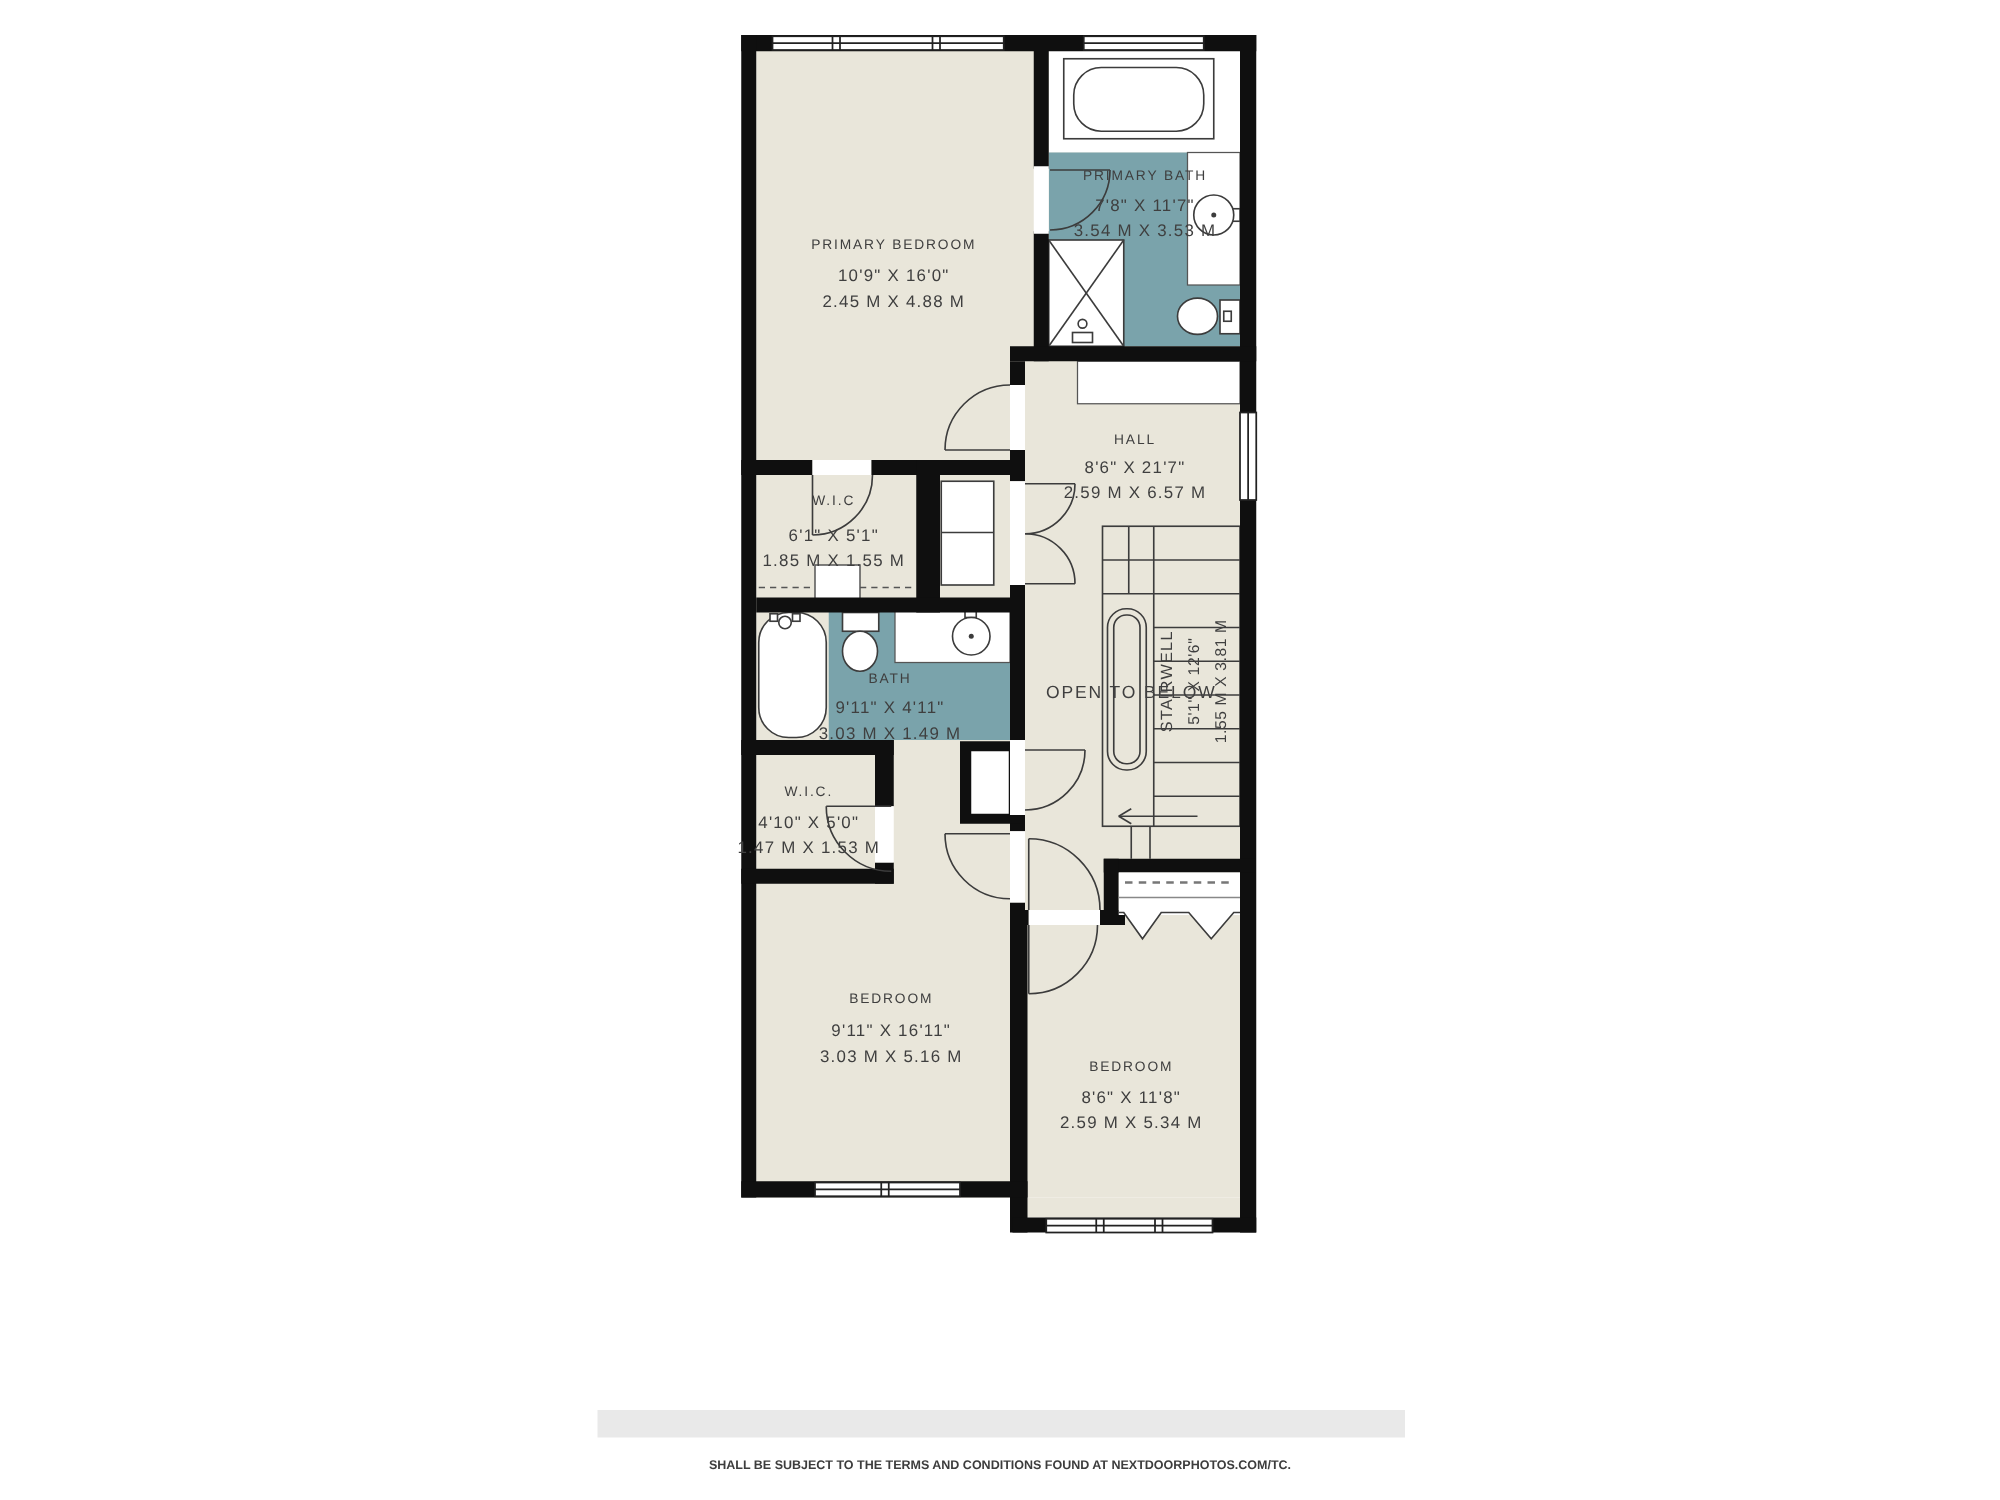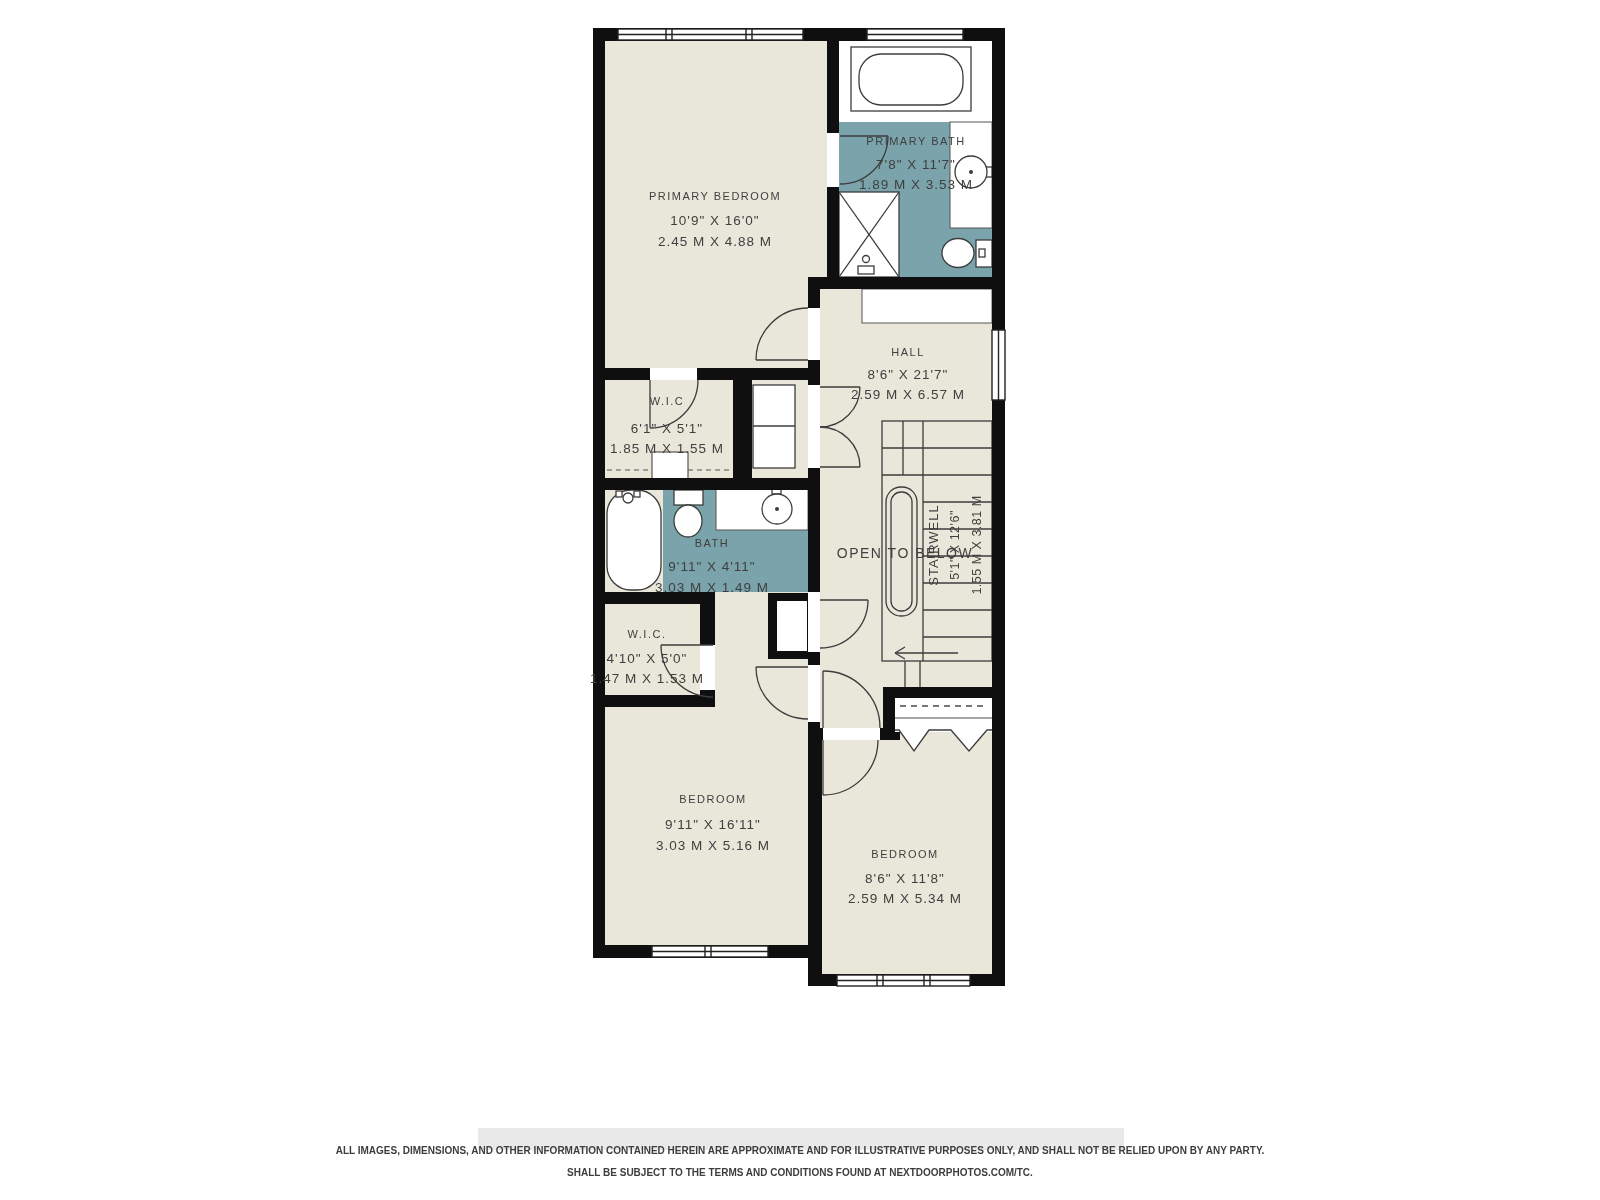--- a/index.html
+++ b/index.html
@@ -232,21 +232,21 @@
     </g>
   </g>
 </svg>
 
 <div class="lbl" style="left:715px;top:196px">PRIMARY BEDROOM</div>
 <div class="dim" style="left:715px;top:220px">10'9" X 16'0"</div>
 <div class="dim" style="left:715px;top:241px">2.45 M X 4.88 M</div>
 
 <div class="lbl" style="left:916px;top:141px">PRIMARY BATH</div>
 <div class="dim" style="left:916px;top:164px">7'8" X 11'7"</div>
-<div class="dim" style="left:916px;top:184px">1.89 M X 3.53 M</div>
+<div class="dim" style="left:916px;top:184px">3.54 M X 3.53 M</div>
 
 <div class="lbl" style="left:667px;top:401px">W.I.C</div>
 <div class="dim" style="left:667px;top:428px">6'1" X 5'1"</div>
 <div class="dim" style="left:667px;top:448px">1.85 M X 1.55 M</div>
 
 <div class="lbl" style="left:908px;top:352px">HALL</div>
 <div class="dim" style="left:908px;top:374px">8'6" X 21'7"</div>
 <div class="dim" style="left:908px;top:394px">2.59 M X 6.57 M</div>
 
 <div class="lbl" style="left:712px;top:543px">BATH</div>
@@ -265,16 +265,15 @@
 
 <div class="lbl" style="left:713px;top:799px">BEDROOM</div>
 <div class="dim" style="left:713px;top:824px">9'11" X 16'11"</div>
 <div class="dim" style="left:713px;top:845px">3.03 M X 5.16 M</div>
 
 <div class="lbl" style="left:905px;top:854px">BEDROOM</div>
 <div class="dim" style="left:905px;top:878px">8'6" X 11'8"</div>
 <div class="dim" style="left:905px;top:898px">2.59 M X 5.34 M</div>
 
 <div class="wm-band"></div>
-<div class="disc d1">ALL IMAGES, DIMENSIONS, AND OTHER INFORMATION CONTAINED HEREIN ARE APPROXIMATE AND FOR ILLUSTRATIVE PURPOSES ONLY, AND SHALL NOT BE RELIED UPON BY ANY PARTY.</div>
 <div class="disc d3">SHALL BE SUBJECT TO THE TERMS AND CONDITIONS FOUND AT NEXTDOORPHOTOS.COM/TC.</div>
 
 </div>
 
 </body></html>

